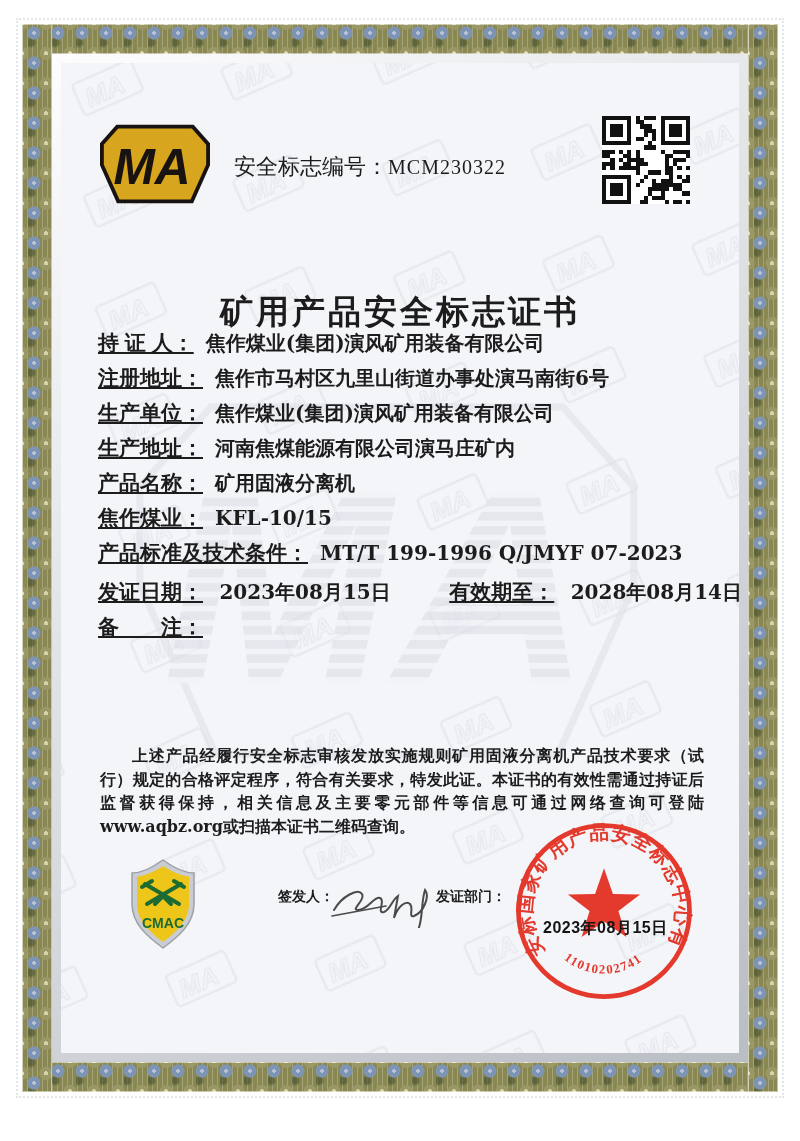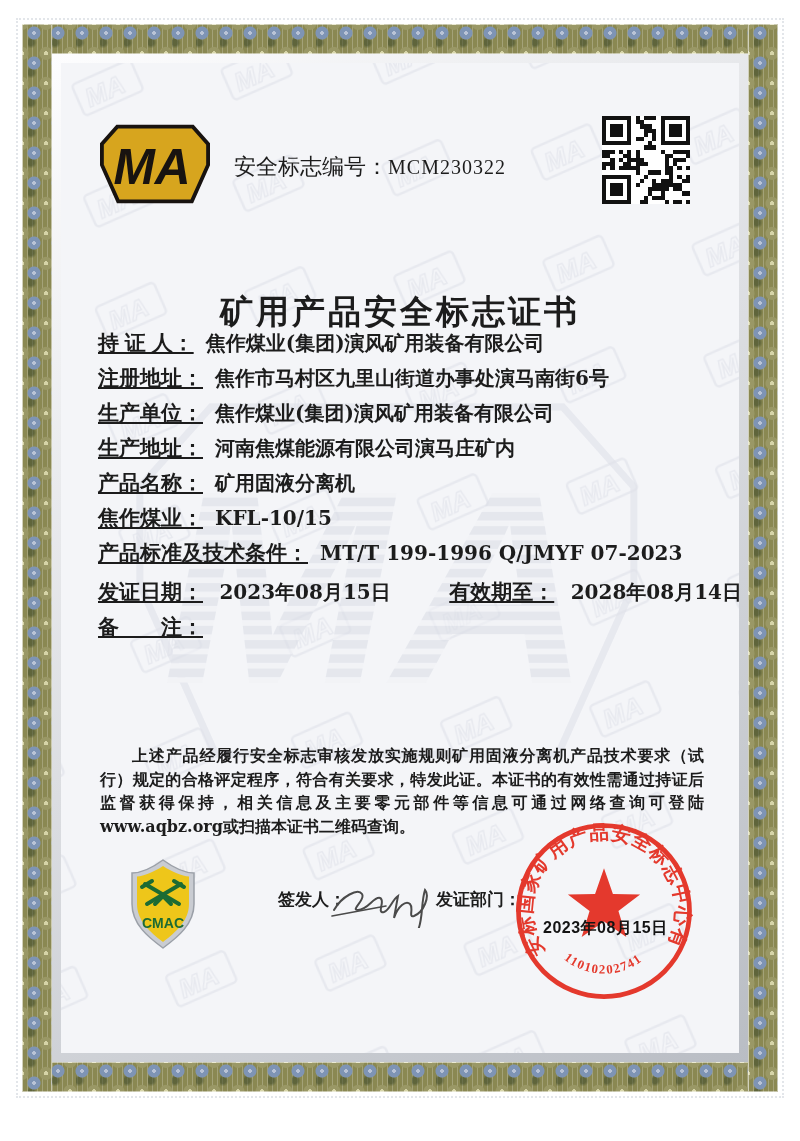--- a/index.html
+++ b/index.html
@@ -39,21 +39,21 @@
   .flabel{font-weight:bold;font-size:21px;display:inline-block;min-width:86px;text-decoration:underline;}
   .fvalue{font-size:20px;font-weight:600;margin-left:12px;font-family:"DejaVu Serif",serif;}
   .dates-row{margin-top:15px;}
   .expiry-label{margin-left:54px;min-width:0;}
   .remark-row{margin-top:10px;}
   
   .paragraph{position:absolute;left:100px;right:96px;top:744px;font-size:16px;line-height:23.5px;
              font-weight:bold;text-align:justify;text-indent:2em;font-family:"DejaVu Serif",serif;}
   
   .cmac{position:absolute;left:128px;top:858px;}
-  .signer-label,.dept-label{position:absolute;font-weight:bold;font-size:17px;}
+  .signer-label,.dept-label{position:absolute;font-weight:bold;font-size:14px;}
   .signer-label{left:278px;top:888px;}
   .dept-label{left:436px;top:888px;}
   .signature{position:absolute;left:328px;top:866px;}
   .stamp{position:absolute;left:509px;top:816px;}
   .stamp-date{position:absolute;left:543px;top:918px;font-weight:bold;font-size:16px;color:#141414;
               letter-spacing:.5px;z-index:5;}
 </style>
 </head>
 <body>
 

